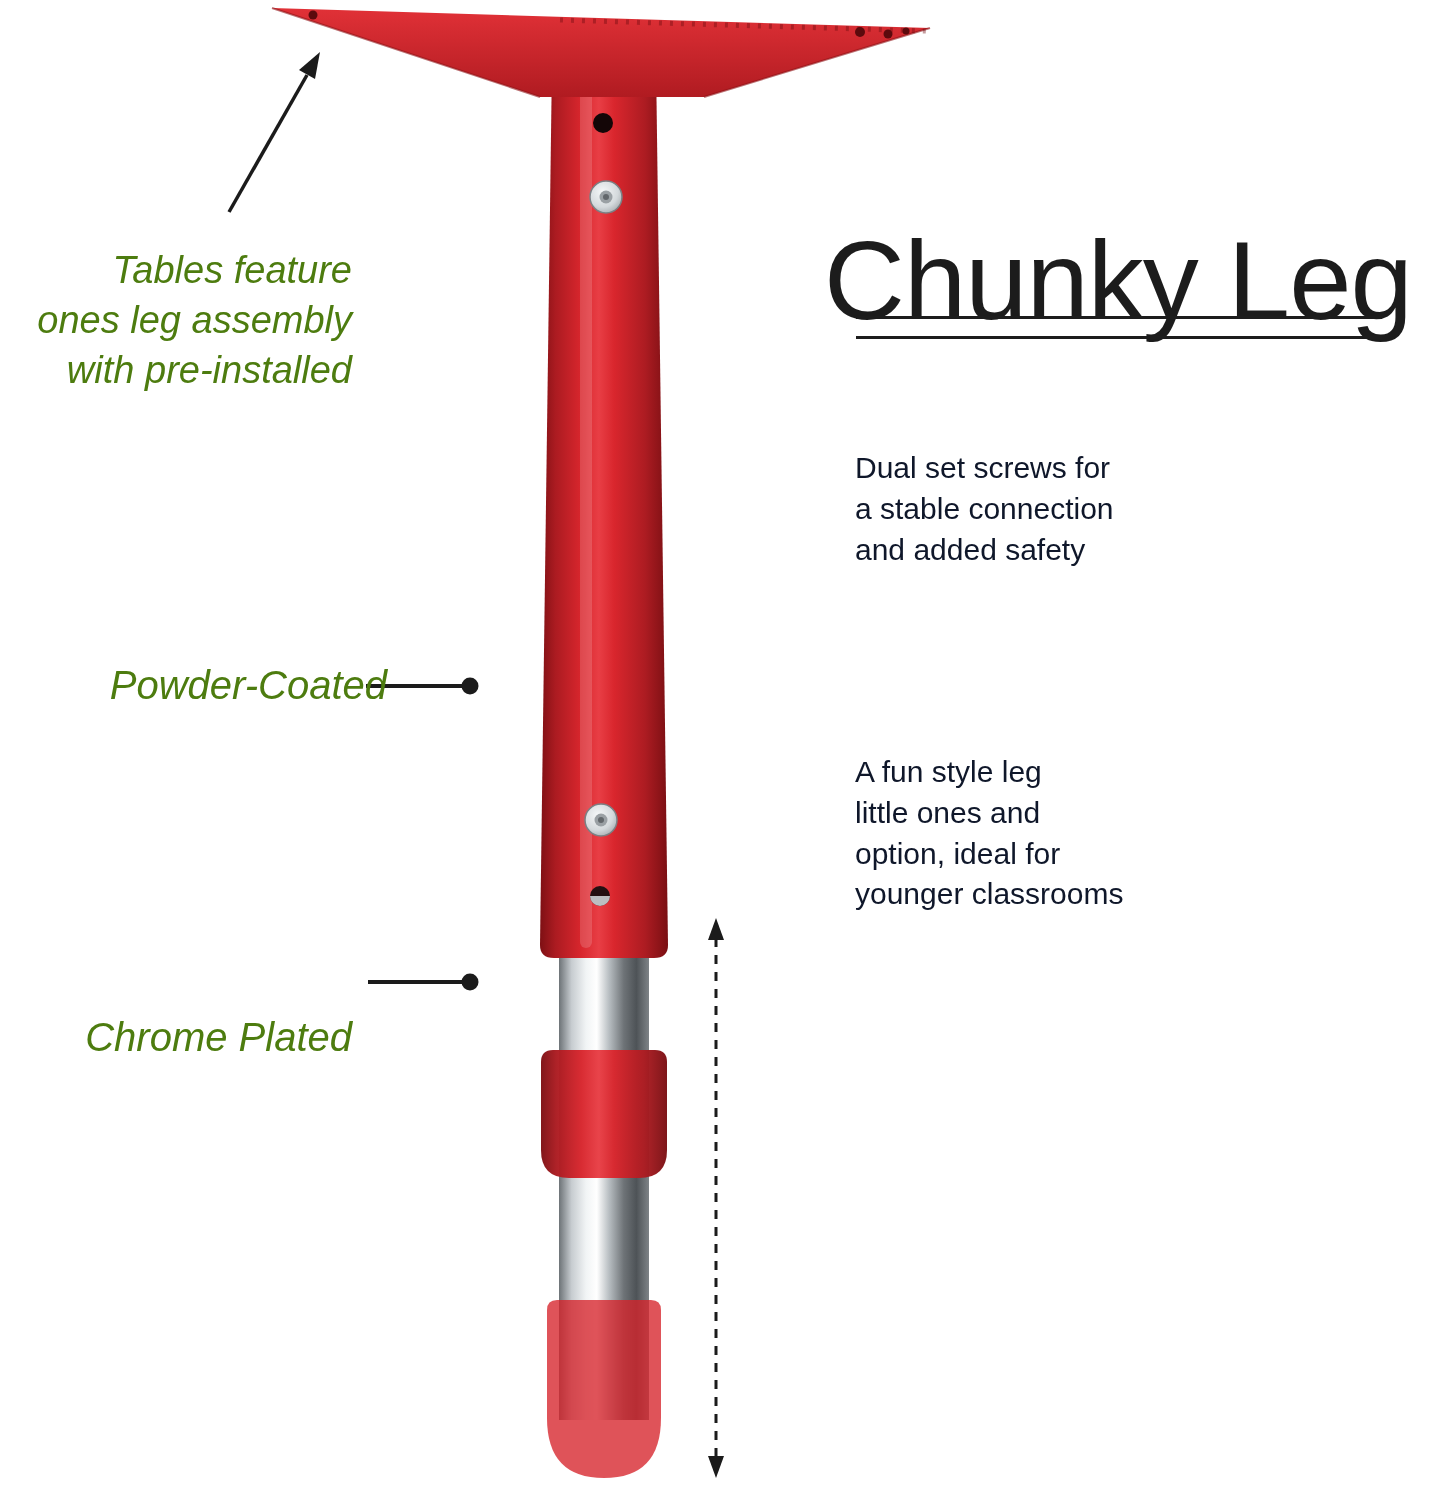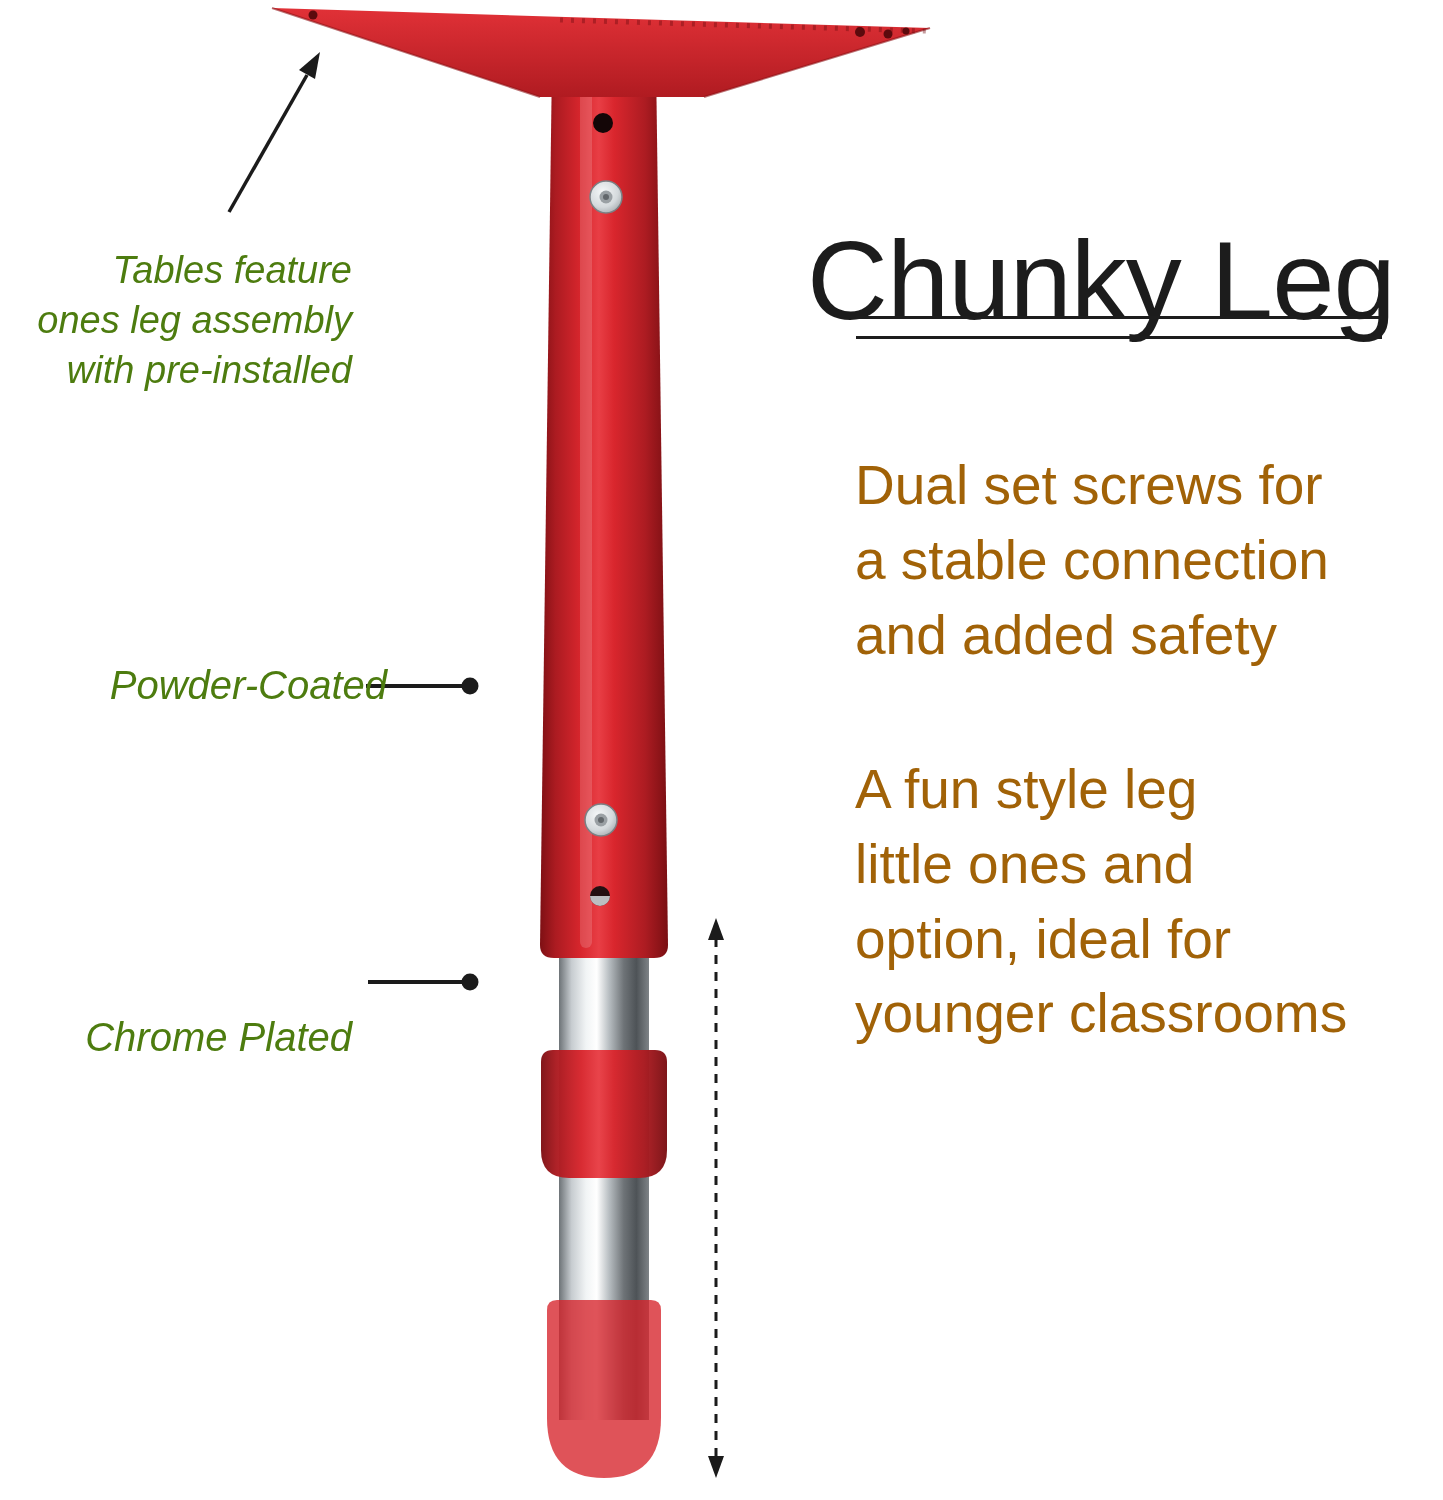--- a/index.html
+++ b/index.html
@@ -3,23 +3,23 @@
 <meta charset="utf-8">
 <style>
   html,body{margin:0;padding:0;background:#ffffff;}
   body{font-family:"Liberation Sans", sans-serif;}
   .canvas{position:relative;width:1443px;height:1500px;background:#ffffff;overflow:hidden;}
   .canvas > svg{position:absolute;left:0;top:0;display:block;}
   .callout{position:absolute;font-style:italic;color:#4d7c0f;text-align:right;width:352px;left:0;}
   .bracket-note{top:246px;font-size:38px;line-height:1.31;}
   .label-powder{top:660px;font-size:40px;line-height:1.25;margin-left:35px;}
   .label-chrome{top:1012px;font-size:40px;line-height:1.25;}
-  .page-title{position:absolute;left:807px;top:150px;font-size:112px;line-height:1;font-weight:400;color:#1c1c1c;white-space:nowrap;letter-spacing:-1px;}
+  .page-title{position:absolute;left:824px;top:150px;font-size:112px;line-height:1;font-weight:400;color:#1c1c1c;white-space:nowrap;letter-spacing:-1px;}
   .title-underline{position:absolute;left:856px;top:316px;width:526px;height:17px;border-top:3px solid #1d1d1d;border-bottom:3px solid #1d1d1d;}
-  .feature{position:absolute;left:855px;color:#a16207;font-size:55px;line-height:1.36;}
+  .feature{position:absolute;left:855px;color:#0f172a;font-size:30px;line-height:1.36;}
   .feature-1{top:448px;}
   .feature-2{top:752px;}
   .feature-3{top:1136px;}
 </style>
 </head>
 <body>
 
 <div class="canvas">
 
   <svg width="1443" height="1500" viewBox="0 0 1443 1500">

